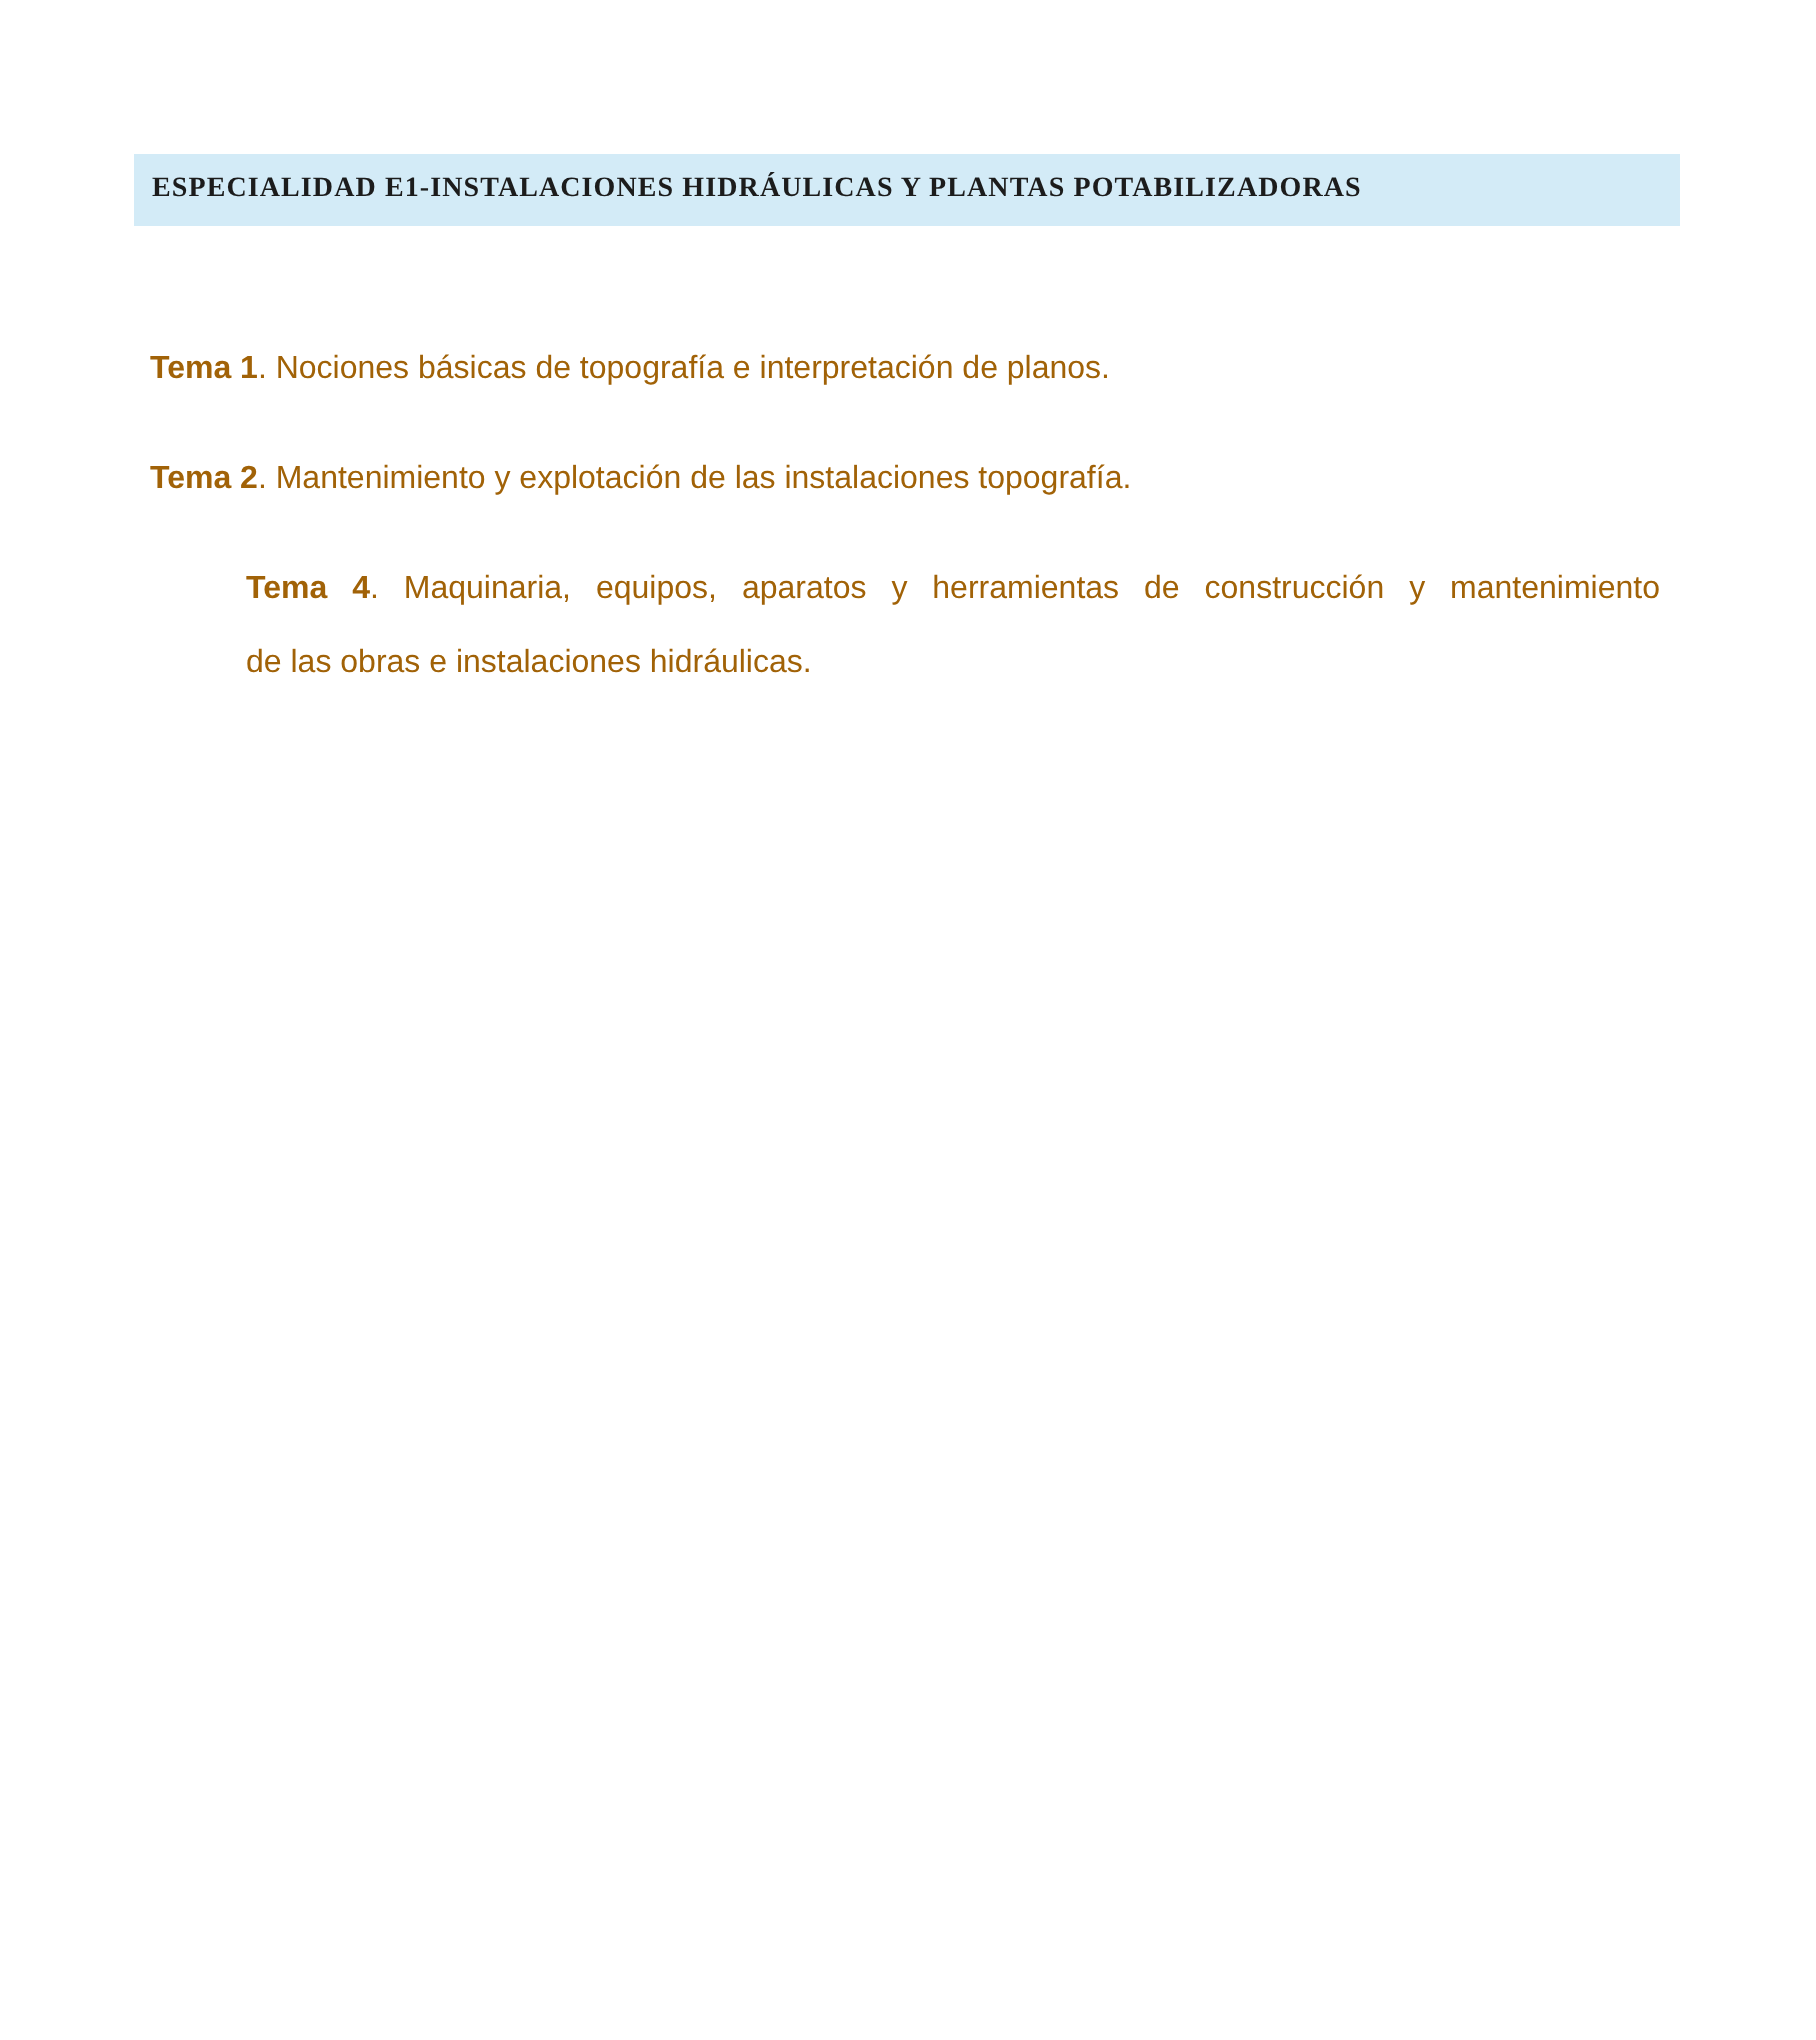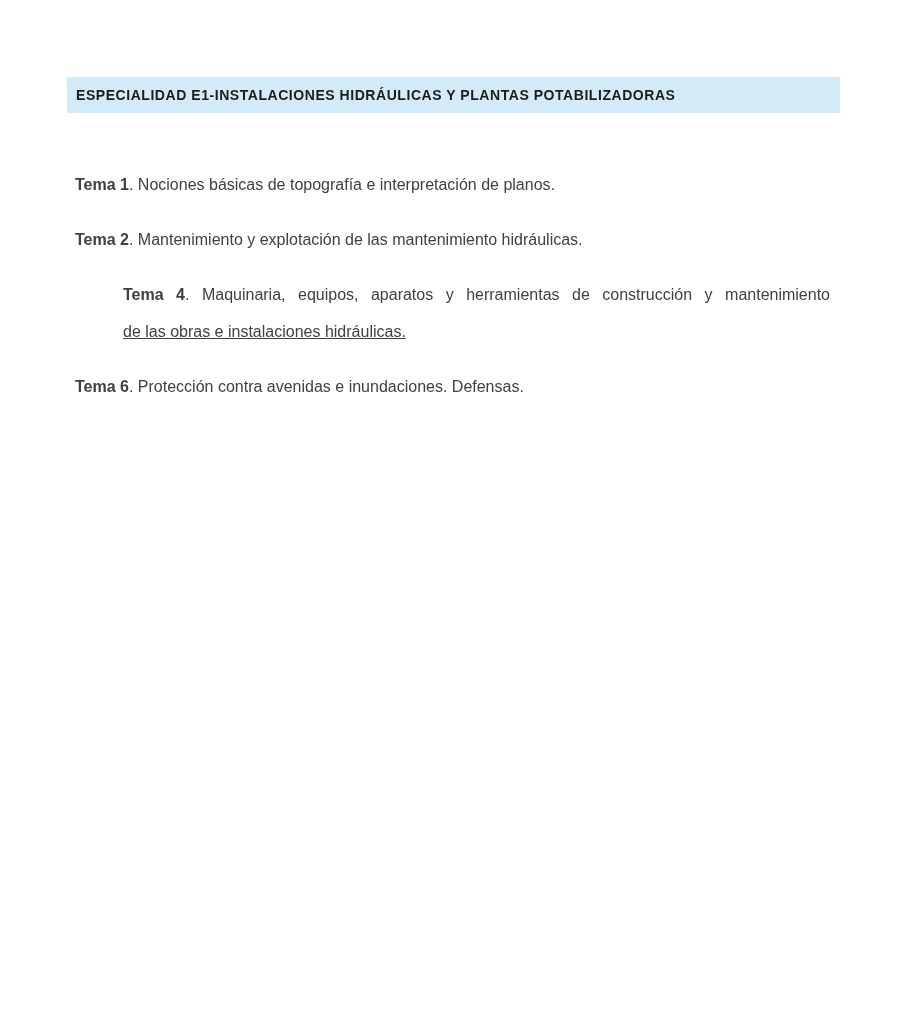--- a/index.html
+++ b/index.html
@@ -24,56 +24,55 @@
     align-items: center;
     padding-left: 9px;
     background: #d3ebf7;
   }
   .header-bar .header-title {
     font-size: 14px;
     font-weight: 600;
     letter-spacing: 0.55px;
     white-space: nowrap;
     color: #1c1c1c;
+    font-family: Liberation Serif, serif;
   }
   .topics {
     margin: 53px 78px 0 75px; 
   }
   p.topic {
     margin: 0 0 18px 0;
     font-size: 16px;
     line-height: 37px;
     text-align: justify;
-    color: #404040;
+    color: #a16207;
   }
   p.topic .topic-label {
     font-weight: bold;
   }
   
   p.topic.two-line {
     text-align-last: justify;
     margin-left: 48px;
   }
   p.topic .topic-text-continued {
     display: block;
     text-align: left;
     text-align-last: left;
-    text-decoration: underline;
   }
 </style>
 </head>
 <body style="background: rgb(255, 255, 255);">
 
 <div class="header-bar" style="background: rgb(211, 235, 247);">
   <span class="header-title" style="color: rgb(28, 28, 28);">ESPECIALIDAD E1-INSTALACIONES HIDRÁULICAS Y PLANTAS POTABILIZADORAS</span>
 </div>
 
 <div class="topics" id="topic-list">
   <p class="topic"><b class="topic-label">Tema 1</b><span class="topic-text">. Nociones básicas de topografía e interpretación de planos.</span></p>
 
 
-  <p class="topic"><b class="topic-label">Tema 2</b><span class="topic-text">. Mantenimiento y explotación de las mantenimiento hidráulicas.</span></p>
+  <p class="topic"><b class="topic-label">Tema 2</b><span class="topic-text">. Mantenimiento y explotación de las instalaciones topografía.</span></p>
 
   <p class="topic two-line"><b class="topic-label">Tema 4</b><span class="topic-text">. Maquinaria, equipos, aparatos y herramientas de construcción y mantenimiento</span><span class="topic-text-continued">de las obras e instalaciones hidráulicas.</span></p>
 
 
-  <p class="topic"><b class="topic-label">Tema 6</b><span class="topic-text">. Protección contra avenidas e inundaciones. Defensas.</span></p>
 </div>
 
 </body></html>

